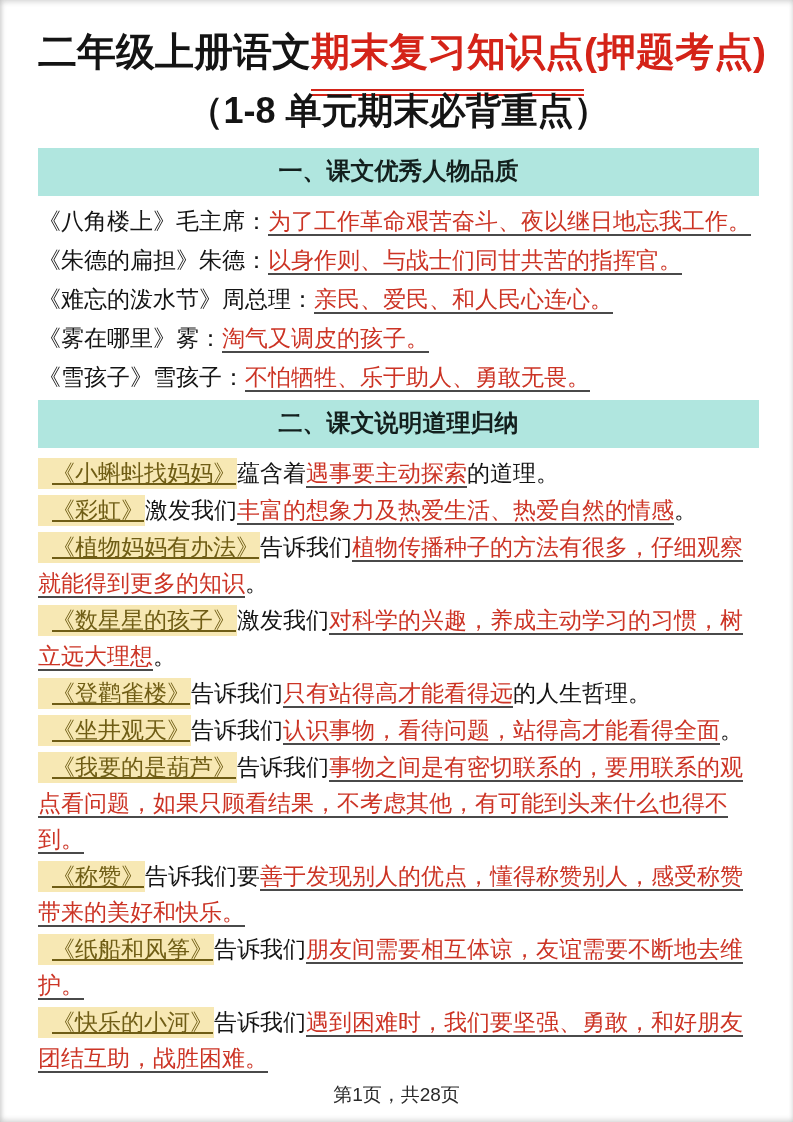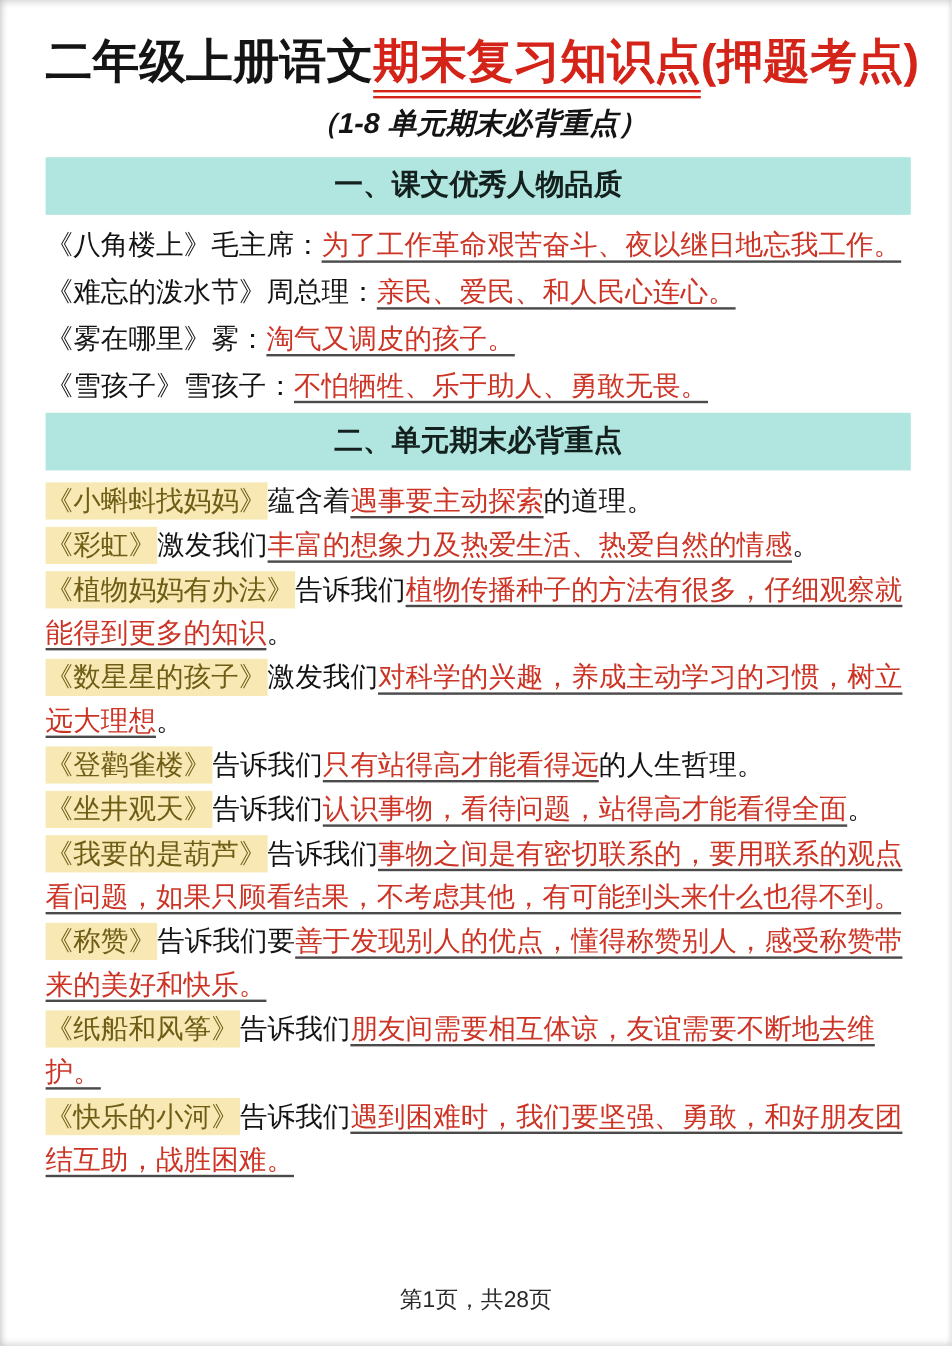--- a/index.html
+++ b/index.html
@@ -33,29 +33,28 @@
     font-size:39px;
     font-weight:bold;
     color:var(--ink);
     line-height:1.25;
     margin:4px 0 10px 0;
     white-space:nowrap;
   }
   .t-red{color:var(--title-red);}
   .t-underline{
     border-bottom:7px double var(--title-red);
-    padding-bottom:2px;
+    padding-bottom:16px;
   }
   .subtitle{
     text-align:center;
-    font-size:24px;
+    font-size:36px;
     font-weight:bold;
     color:var(--ink);
     margin:10px 0 12px 0;
-    font-style:italic;
   }
   .section-header{
     background:var(--section-bg);
     text-align:center;
     font-size:24px;
     font-weight:bold;
     color:#13201e;
     padding:7px 0 9px 0;
     margin:4px 0 7px 0;
   }
@@ -68,53 +67,55 @@
   .seg-red{
     color:var(--red);
     text-decoration:underline;
     text-decoration-color:var(--underline);
     text-decoration-thickness:2px;
     text-underline-offset:5px;
   }
   .seg-hl{
     background:var(--hl-bg);
     color:var(--hl-text);
-    padding:2px 1px 3px 0;
+    padding:2px 1px 3px 14px;
+    text-decoration:underline;
   }
   .seg-black{color:var(--ink);}
   .footer{
     position:absolute;
     left:0;right:0;
-    bottom:26px;
+    bottom:14px;
     text-align:center;
     font-size:19px;
     color:#2a2a2a;
   }
 </style>
 </head>
 <body>
 
 <div class="page">
 
   <div class="title"><span>二年级上册语文</span><span class="t-red t-underline">期末复习知识点</span><span class="t-red">(押题考点)</span></div>
 
   <div class="subtitle">（1-8 单元期末必背重点）</div>
 
   <section>
     <div class="section-header">一、课文优秀人物品质</div>
     <div class="item-list sec0">
         <div class="item"><span class="seg-black">《八角楼上》毛主席：</span><span class="seg-red">为了工作革命艰苦奋斗、夜以继日地忘我工作。</span></div>
+        <div class="item"><span class="seg-black">《朱德的扁担》朱德：</span><span class="seg-red">以身作则、与战士们同甘共苦的指挥官。</span></div>
         <div class="item"><span class="seg-black">《难忘的泼水节》周总理：</span><span class="seg-red">亲民、爱民、和人民心连心。</span></div>
         <div class="item"><span class="seg-black">《雾在哪里》雾：</span><span class="seg-red">淘气又调皮的孩子。</span></div>
         <div class="item"><span class="seg-black">《雪孩子》雪孩子：</span><span class="seg-red">不怕牺牲、乐于助人、勇敢无畏。</span></div>
       </div>
   </section>
 
   <section>
-    <div class="section-header">二、单元期末必背重点</div>
+    <div class="section-header">二、课文说明道理归纳</div>
     <div class="item-list sec1">
         <div class="item"><span class="seg-hl">《小蝌蚪找妈妈》</span><span class="seg-black">蕴含着</span><span class="seg-red">遇事要主动探索</span><span class="seg-black">的道理。</span></div>
         <div class="item"><span class="seg-hl">《彩虹》</span><span class="seg-black">激发我们</span><span class="seg-red">丰富的想象力及热爱生活、热爱自然的情感</span><span class="seg-black">。</span></div>
         <div class="item"><span class="seg-hl">《植物妈妈有办法》</span><span class="seg-black">告诉我们</span><span class="seg-red">植物传播种子的方法有很多，仔细观察就能得到更多的知识</span><span class="seg-black">。</span></div>
         <div class="item"><span class="seg-hl">《数星星的孩子》</span><span class="seg-black">激发我们</span><span class="seg-red">对科学的兴趣，养成主动学习的习惯，树立远大理想</span><span class="seg-black">。</span></div>
         <div class="item"><span class="seg-hl">《登鹳雀楼》</span><span class="seg-black">告诉我们</span><span class="seg-red">只有站得高才能看得远</span><span class="seg-black">的人生哲理。</span></div>
         <div class="item"><span class="seg-hl">《坐井观天》</span><span class="seg-black">告诉我们</span><span class="seg-red">认识事物，看待问题，站得高才能看得全面</span><span class="seg-black">。</span></div>
         <div class="item"><span class="seg-hl">《我要的是葫芦》</span><span class="seg-black">告诉我们</span><span class="seg-red">事物之间是有密切联系的，要用联系的观点看问题，如果只顾看结果，不考虑其他，有可能到头来什么也得不到。</span></div>
         <div class="item"><span class="seg-hl">《称赞》</span><span class="seg-black">告诉我们要</span><span class="seg-red">善于发现别人的优点，懂得称赞别人，感受称赞带来的美好和快乐。</span></div>
         <div class="item"><span class="seg-hl">《纸船和风筝》</span><span class="seg-black">告诉我们</span><span class="seg-red">朋友间需要相互体谅，友谊需要不断地去维护。</span></div>

